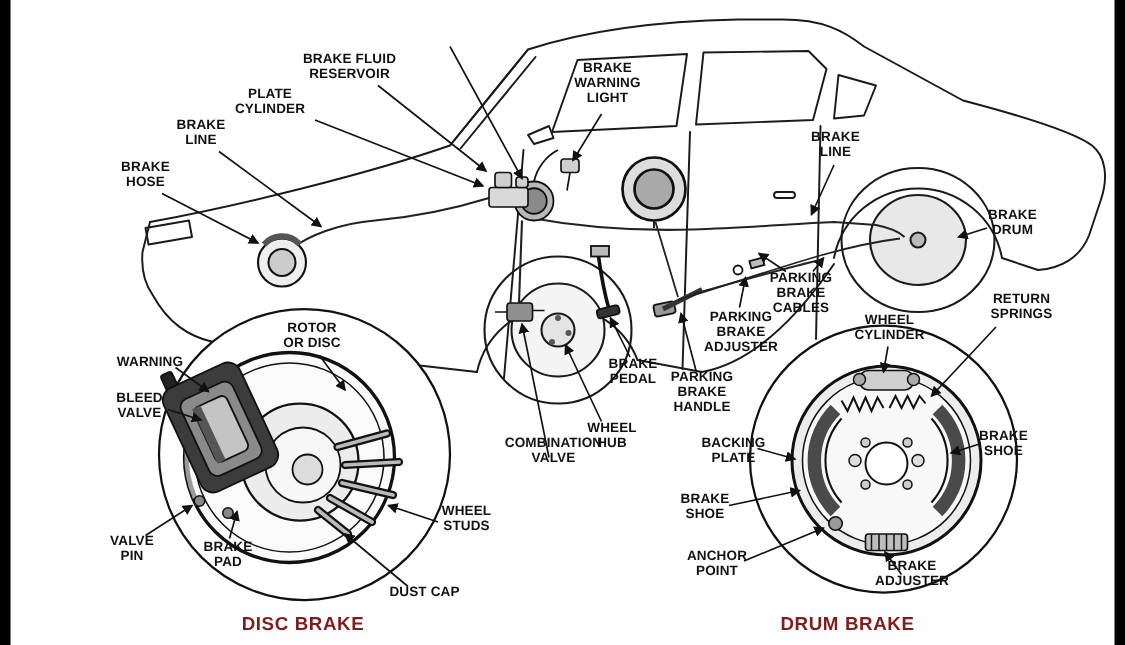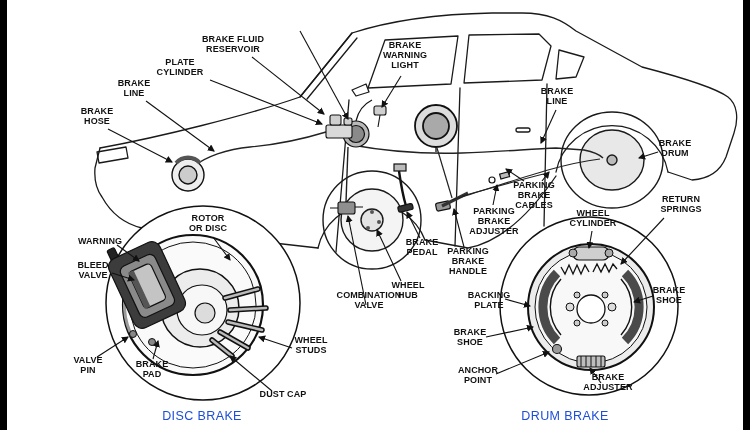--- a/index.html
+++ b/index.html
@@ -10,21 +10,21 @@
   }
   svg.art { position:absolute; left:0; top:0; }
   .lbl {
     position:absolute; transform:translateX(-50%);
     font-size:9px; font-weight:bold; line-height:1.12; color:#111;
     text-align:center; white-space:pre-line; letter-spacing:.1px;
     pointer-events:none;
   }
   .cap {
     position:absolute; transform:translateX(-50%);
-    font-size:12.5px; font-weight:normal; color:#1d4ed8; letter-spacing:.4px;
+    font-size:12.5px; font-weight:bold; color:#7f1d1d; letter-spacing:.4px;
     pointer-events:none;
   }
 </style>
 </head>
 <body>
 
 <div class="stage">
 
   <svg class="art" width="750" height="430" viewBox="0 0 750 430">
     <defs>

